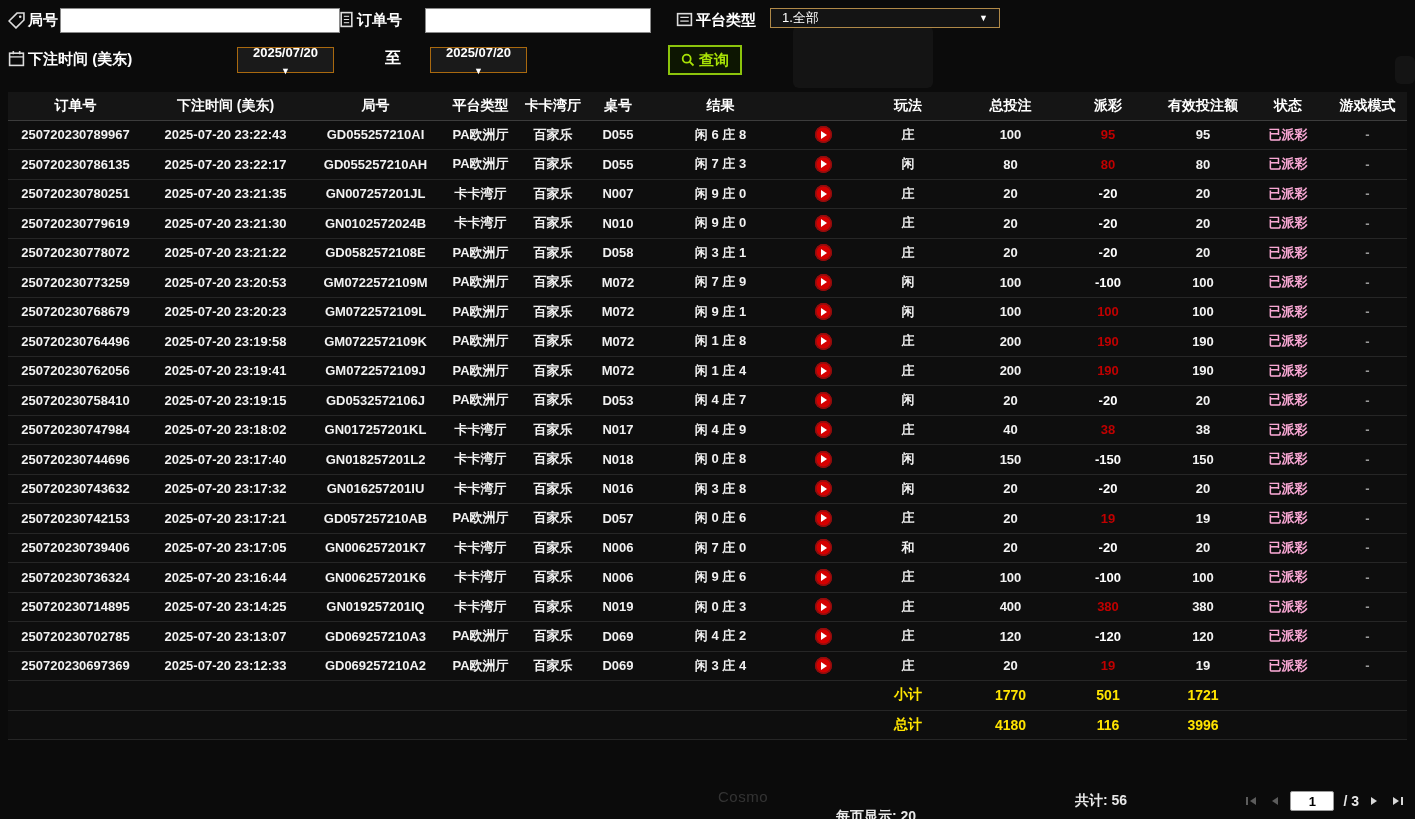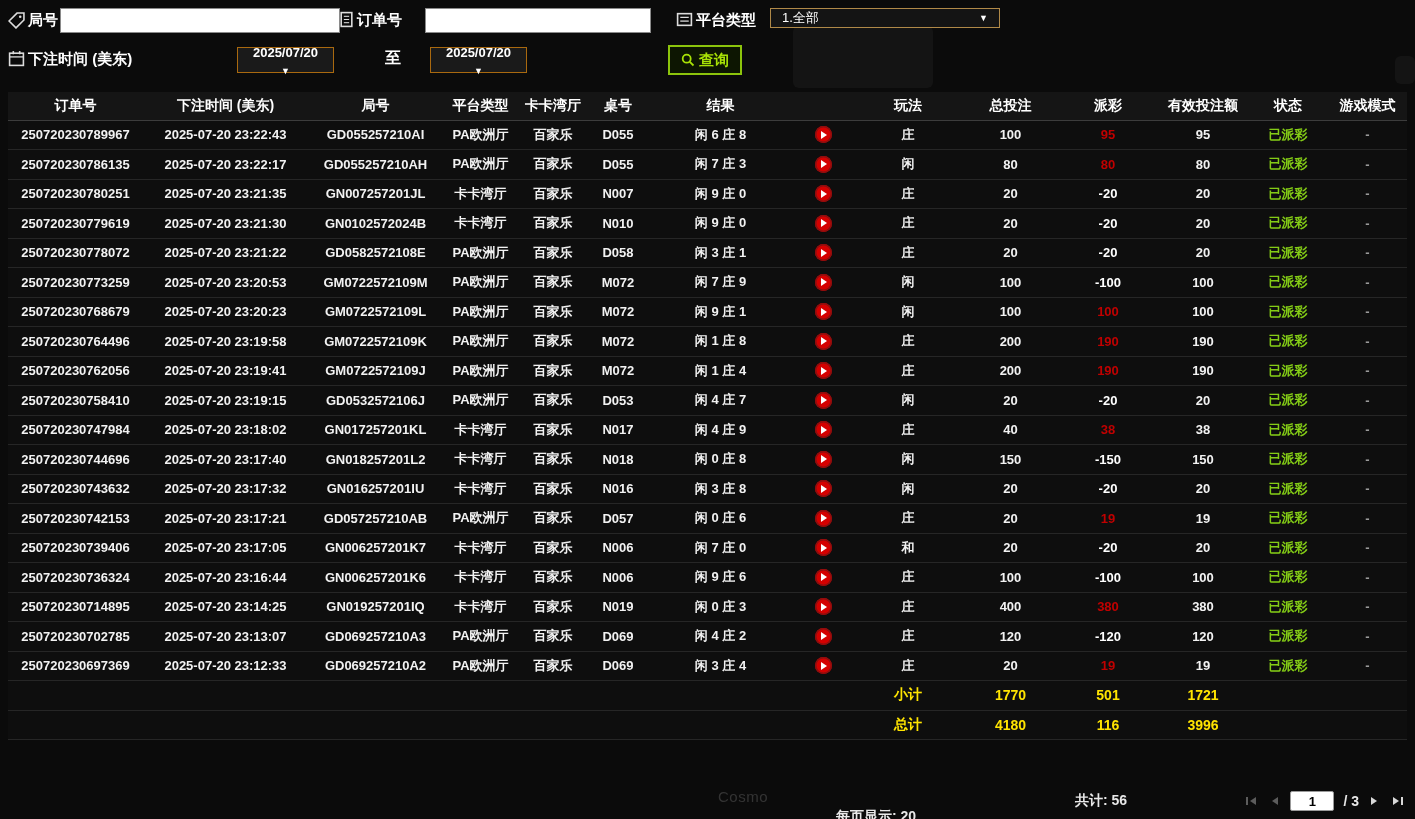--- a/index.html
+++ b/index.html
@@ -51,21 +51,21 @@
     background:#151515;border-bottom:1px solid #3c3c3c;
     text-align:center;white-space:nowrap;overflow:hidden;
   }
   td{
     height:29.5px;text-align:center;font-size:13px;font-weight:bold;
     color:#f2f2f2;border-bottom:1px solid #262626;
     white-space:nowrap;overflow:hidden;
   }
   td.payout.win{color:#c00000}
   td.payout.loss{color:#ffffff}
-  td.status{color:#84cc16}
+  td.status{color:#f9a8d4}
   td.mode{color:#9a9a9a}
   tr.total-row td{color:#ffe400;font-size:14px}
 
   .play-btn{
     display:inline-flex;align-items:center;justify-content:center;
     width:17px;height:17px;border-radius:50%;
     background:#d40000;box-shadow:inset 0 0 0 1.5px #8c0f0f;
     cursor:pointer;vertical-align:middle;
   }
   .play-tri{

